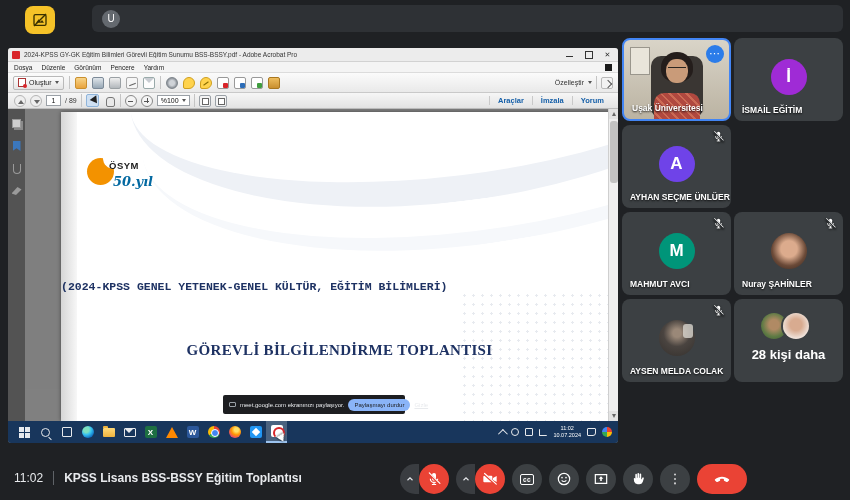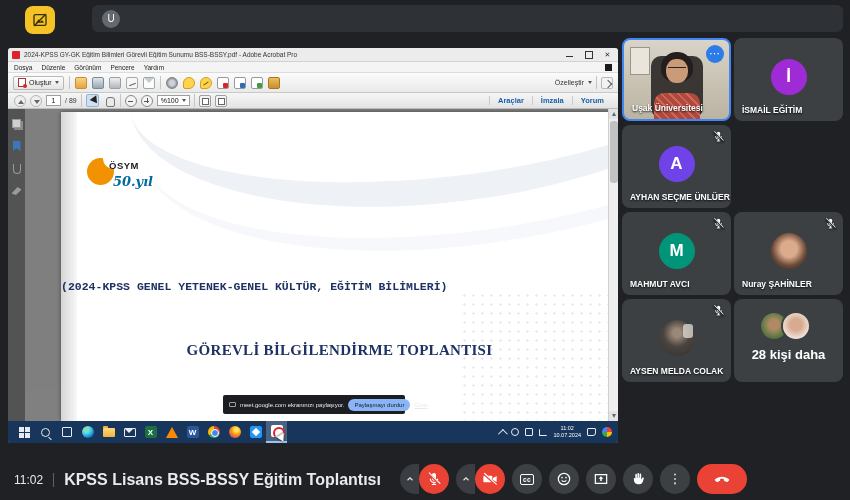--- a/index.html
+++ b/index.html
@@ -174,21 +174,21 @@
   .tile-overflow .label-center { position:absolute; left:0; right:0; top:48px; text-align:center; font-size:13px; font-weight:bold; color:#fff; }
   .tile-wide { left:41px; top:348px; width:155px; height:72px; background:#393d40; }
   .av-ramazan { position:absolute; left:50%; top:7px; transform:translateX(-50%); width:40px; height:40px; border-radius:50%; background:linear-gradient(180deg,#f0f0f2 0 58%,#e3e3e7); overflow:hidden; }
   .av-ramazan::before { content:""; position:absolute; left:50%; top:6px; transform:translateX(-50%); width:15px; height:16px; background:#d6a377; border-radius:46%; }
   .av-ramazan::after { content:""; position:absolute; left:50%; bottom:-2px; transform:translateX(-50%); width:30px; height:16px; background:#232a3a; border-radius:8px 8px 0 0; }
 
   
   .bb-left { position:absolute; left:14px; top:471px; display:flex; align-items:center; gap:10px; color:#e8eaed; }
   .bb-time { font-size:12px; }
   .bb-div { width:1px; height:14px; background:#5f6368; }
-  .bb-title { font-size:16px; font-weight:bold; }
+  .bb-title { font-size:12px; font-weight:bold; }
   .controls { position:absolute; left:400px; top:464px; display:flex; align-items:center; gap:7px; }
   .ctl-group { display:flex; align-items:center; }
   .chev-btn { width:19px; height:30px; background:#3a3d41; border-radius:15px 0 0 15px; display:flex; align-items:center; justify-content:center; color:#e8eaed; }
   .chev-btn svg { width:10px; height:10px; }
   .round-btn { width:30px; height:30px; border-radius:50%; display:flex; align-items:center; justify-content:center; color:#fff; flex:none; }
   .btn-red { background:#ea4335; --gap:#ea4335; }
   .btn-dark { background:#3c4043; }
   .round-btn svg { width:16px; height:16px; }
   .cc-box { width:14px; height:11px; border:1.4px solid #fff; border-radius:2px; font-size:6.5px; font-weight:bold; color:#fff; display:flex; align-items:center; justify-content:center; letter-spacing:.3px; }
   .dots-v { font-size:13px; color:#fff; letter-spacing:0; line-height:10px; }

